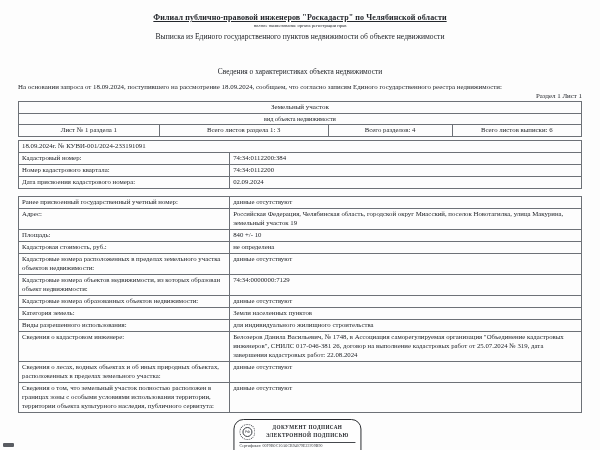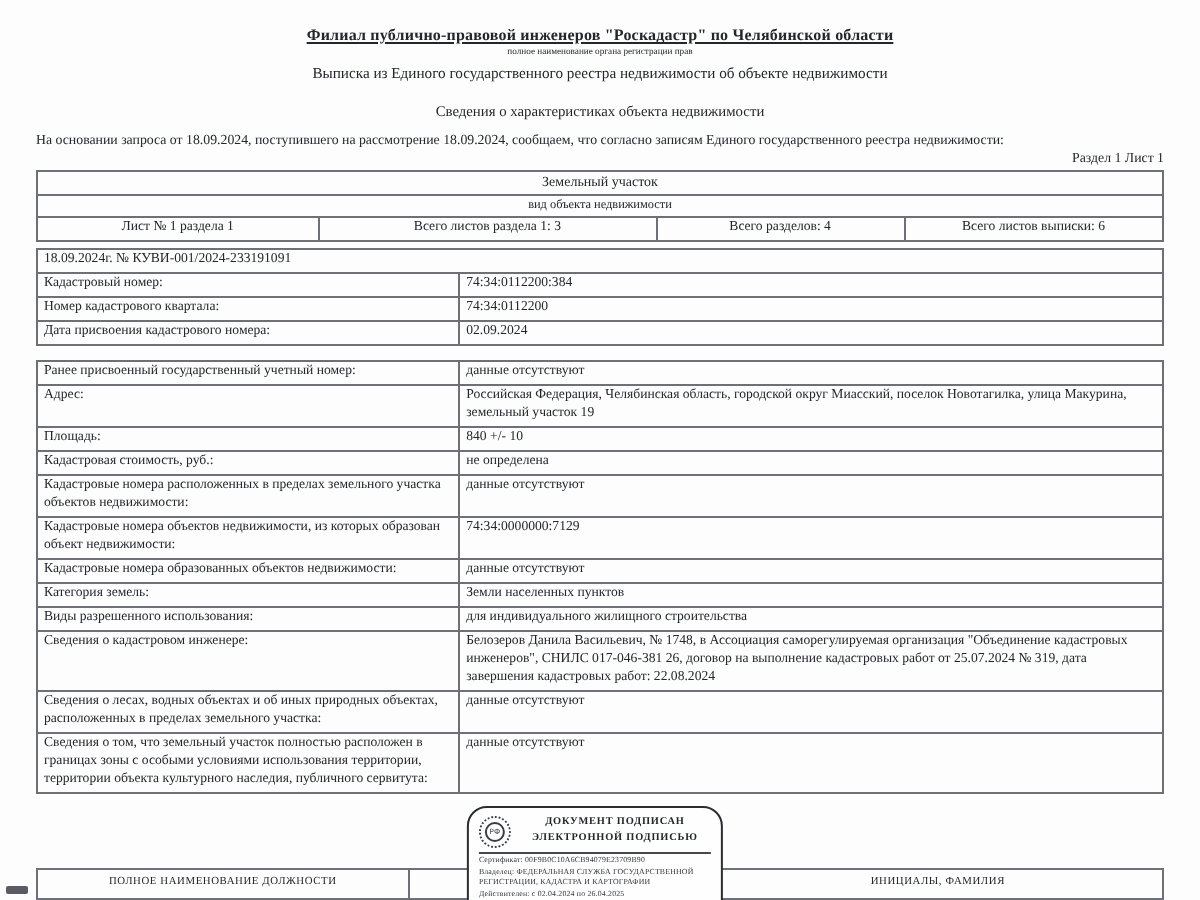--- a/index.html
+++ b/index.html
@@ -5,21 +5,21 @@
   html,body{margin:0;padding:0;background:#e9e9e9;}
   .page{
     position:relative; width:600px; height:450px; background:#fdfdfd;
     font-family:"Liberation Serif","DejaVu Serif",serif; color:#23262b;
     overflow:hidden; box-sizing:border-box; padding:13px 18px 0 18px;
   }
   .center{text-align:center;}
   .org-name{font-size:8px; font-weight:600; text-decoration:underline; letter-spacing:.1px;}
   .org-caption{font-size:4.6px; margin-top:1px;}
   .doc-title{font-size:7.6px; margin-top:4px;}
-  .section-title{font-size:7.4px; margin-top:10px;}
+  .section-title{font-size:7.4px; margin-top:26px;}
   .request-line{font-size:6.9px; margin-top:7px; text-align:left;}
   .razdel{font-size:6.9px; text-align:right; margin-top:2px;}
   table{width:100%; border-collapse:collapse; table-layout:fixed;}
   td{border:1px solid #6d7177; font-size:6.8px; line-height:1.32; padding:1px 3px; vertical-align:top; word-wrap:break-word;}
   .tbl-a{margin-top:2px;}
   .tbl-a td{text-align:center;}
   .tbl-a .obj-type{font-size:7px;}
   .tbl-a .obj-caption{font-size:6.2px;}
   .tbl-b{margin-top:3px;}
   .tbl-c{margin-top:7px;}
@@ -47,21 +47,21 @@
   .stamp-line{font-size:3.9px; line-height:1.45; color:#33363b; letter-spacing:.1px;}
   .corner-mark{position:absolute; left:3px; bottom:3px; width:11px; height:4px; background:#3c4046; border-radius:1px; opacity:.85;}
 </style>
 </head>
 <body>
 
 <div class="page">
 
   <div class="center org-name">Филиал публично-правовой инженеров "Роскадастр" по Челябинской области</div>
   <div class="center org-caption">полное наименование органа регистрации прав</div>
-  <div class="center doc-title">Выписка из Единого государственного реестра недвижимости об объекте недвижимости</div>
+  <div class="center doc-title">Выписка из Единого государственного пунктов недвижимости об объекте недвижимости</div>
   <div class="center section-title">Сведения о характеристиках объекта недвижимости</div>
   <div class="request-line">На  основании запроса от 18.09.2024, поступившего на рассмотрение 18.09.2024, сообщаем, что согласно записям Единого государственного реестра недвижимости:</div>
   <div class="razdel">Раздел 1 Лист 1</div>
 
   <table class="tbl-a">
     <colgroup>
         <col style="width:25%">
         <col style="width:30%">
         <col style="width:22%">
         <col style="width:23%">

